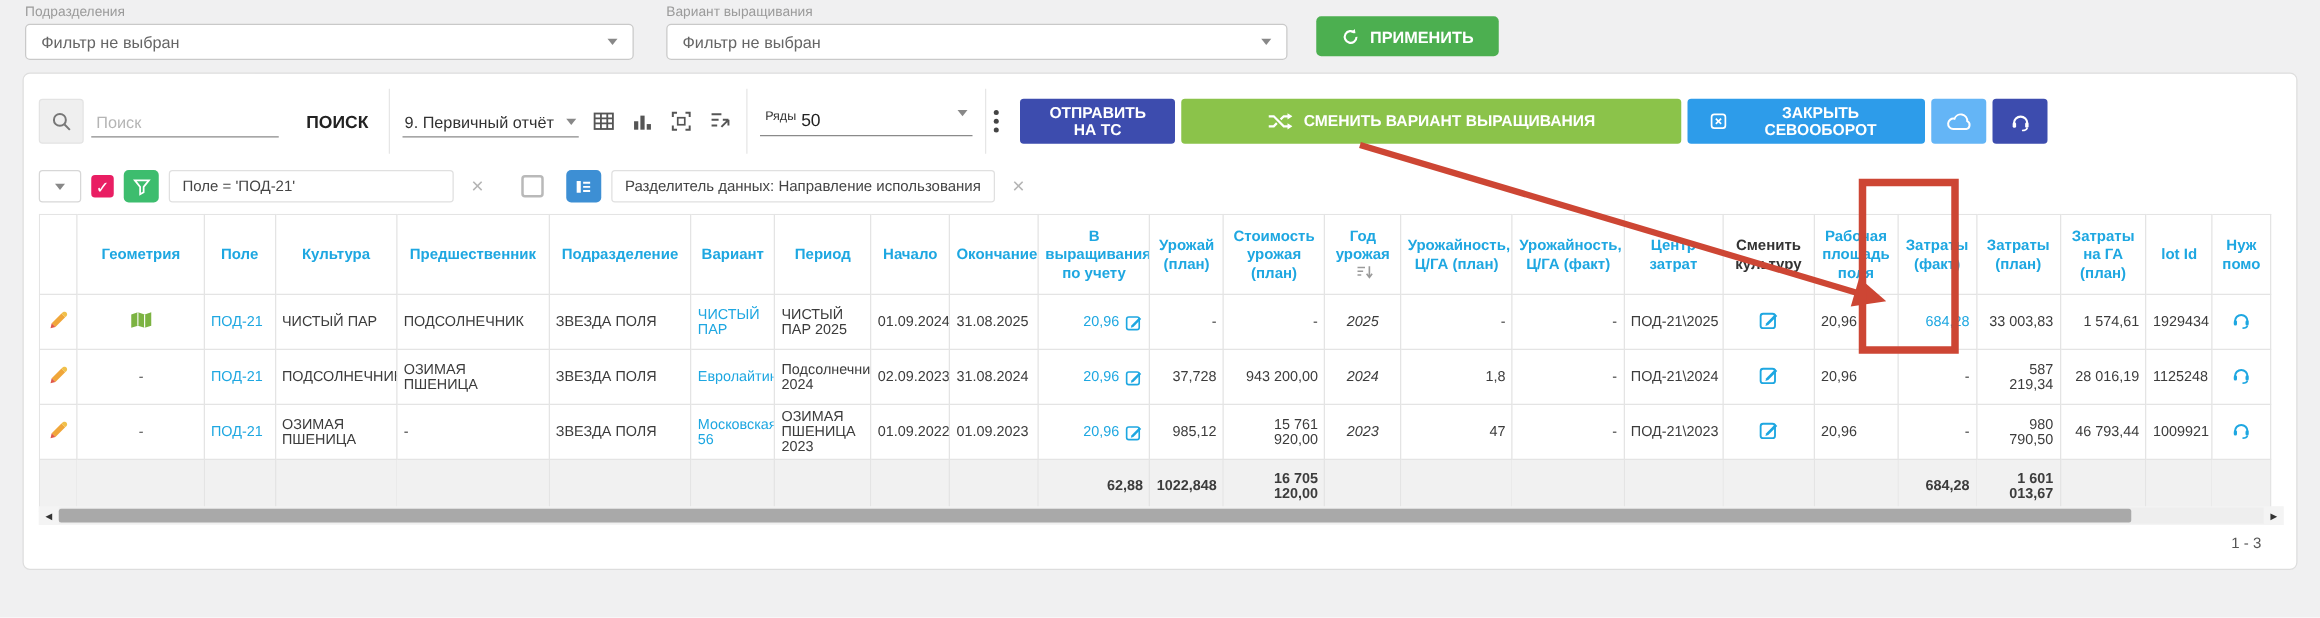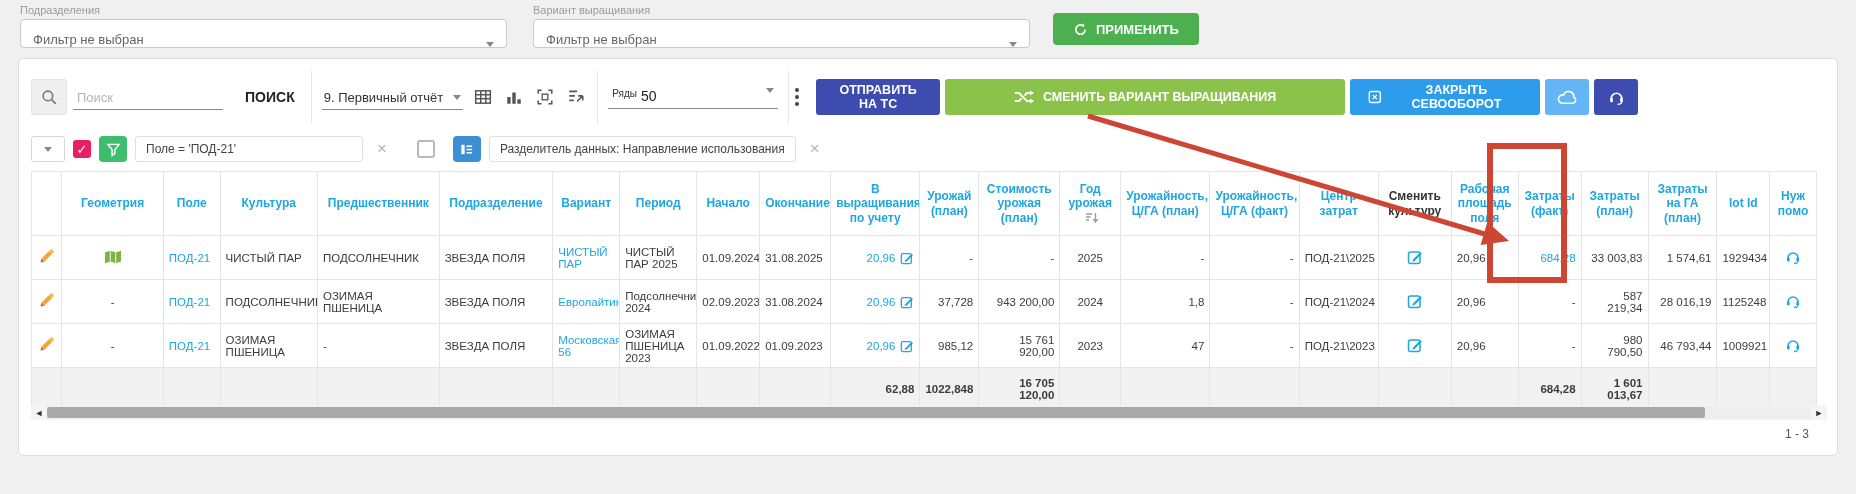--- a/index.html
+++ b/index.html
@@ -7,21 +7,21 @@
   body {
     font-family: "Liberation Sans", sans-serif;
     background:#f0f0f1; position:relative; overflow:hidden;
     color:#3c3c3c;
   }
   
   .filterbar { position:absolute; top:0; left:0; width:100%; height:56px; }
   .fselect-wrap { position:absolute; top:4px; }
   .fselect-label { font-size:11px; color:#9b9b9b; margin-bottom:3px; }
   .fselect { background:#fff; border:1px solid #c9c9c9; border-radius:4px; height:29px;
-    display:flex; align-items:flex-end; padding:0 12px; font-size:13px; color:#666; cursor:pointer; }
+    display:flex; align-items:center; padding:0 12px; font-size:13px; color:#666; cursor:pointer; }
   .fselect .grow { flex:1; }
   .caret { width:0; height:0; border-left:4px solid transparent; border-right:4px solid transparent;
     border-top:5px solid #888; display:inline-block; }
   .btn-apply { position:absolute; left:1053px; top:13px; height:32px; background:#4caf50;
     color:#fff; font-weight:bold; font-size:13px; border:none; border-radius:4px;
     display:flex; align-items:center; gap:8px; padding:0 20px; cursor:pointer; }
   
   .card { position:absolute; left:18px; top:58px; width:1820px; height:398px;
     background:#fff; border:1px solid #ddd; border-radius:6px; }
   
@@ -65,21 +65,21 @@
   .chip-x { color:#b5b5b5; font-size:17px; padding:0 6px; cursor:pointer; }
   
   .tablewrap { position:absolute; left:12px; top:112px; width:1796px; overflow:hidden; }
   table { border-collapse:collapse; table-layout:fixed; width:1786px; }
   th, td { border:1px solid #e4e4e4; padding:3px 5px; font-size:11.5px; overflow:hidden; }
   thead th { color:#1ea7e1; font-weight:bold; font-size:12px; line-height:1.18; text-align:center;
     vertical-align:middle; height:64px; cursor:pointer; }
   thead th.dark { color:#333; }
   tbody td { height:44px; vertical-align:middle; color:#3c3c3c; }
   td.num { text-align:right; }
-  td.ctr { text-align:center; }
+  td.ctr { text-align:center;font-style:italic; }
   .link { color:#1ea7e1; cursor:pointer; text-decoration:none; }
   .cellflex { display:flex; align-items:center; justify-content:flex-end; gap:5px; }
   tr.totals td { background:#f1f1f1; font-weight:bold; height:42px;margin-top:35px; }
   .sorticon { display:inline-block; vertical-align:-2px; margin-left:3px; }
   
   .hscroll { position:absolute; left:12px; top:346px; width:1796px; height:15px; background:#f4f4f4;
     display:flex; align-items:center; }
   .hs-arrow { width:16px; font-size:9px; color:#333; text-align:center; cursor:pointer; user-select:none; }
   .hs-track { flex:1; height:13px; background:#eee; position:relative; cursor:pointer; }
   .hs-thumb { position:absolute; left:0; top:1px; height:11px; width:94%; background:#a9a9a9; border-radius:2px; cursor:grab; }

